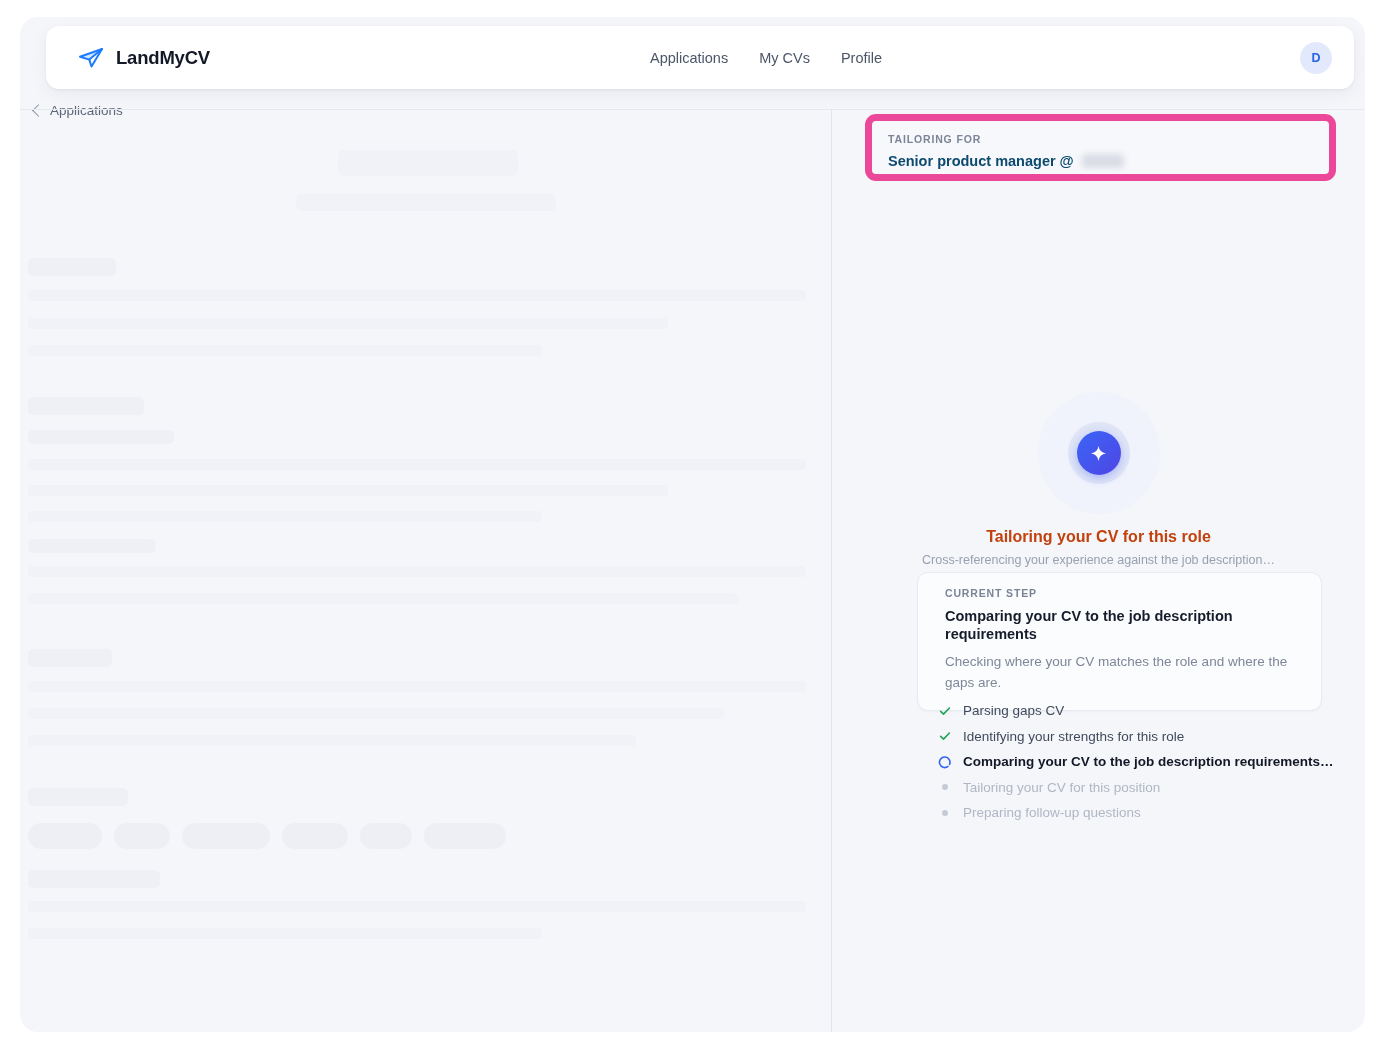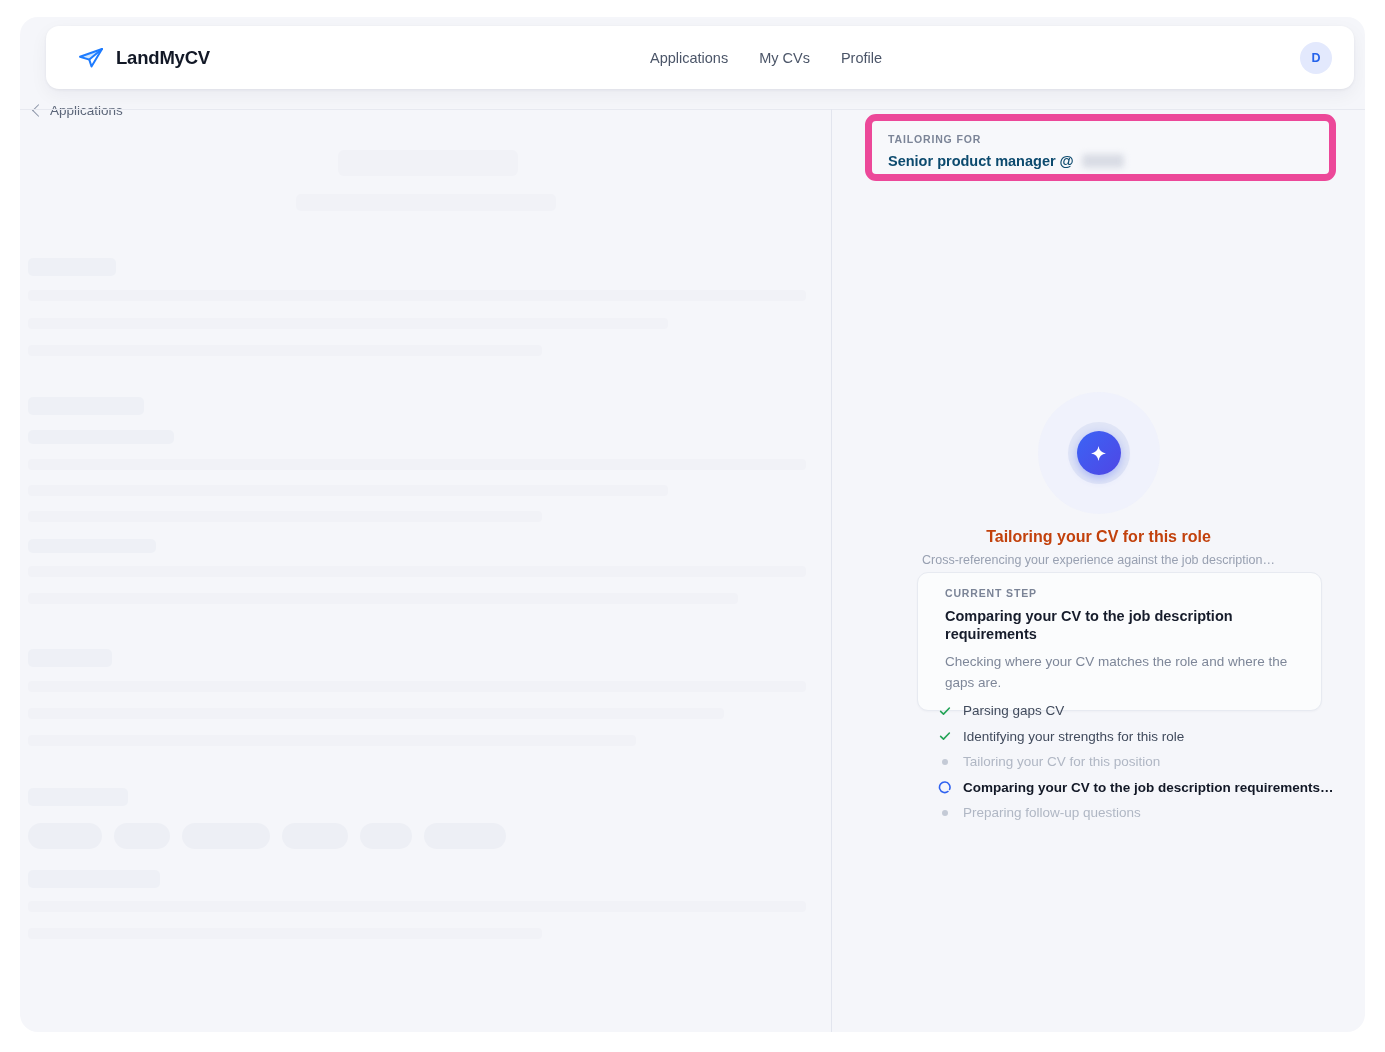--- a/index.html
+++ b/index.html
@@ -425,37 +425,37 @@
             <span class="step-label">Parsing gaps CV</span>
           </div>
           <div class="step-row done">
             <span class="step-icon">
               <svg viewBox="0 0 16 16" width="14" height="14" xmlns="http://www.w3.org/2000/svg">
                 <path d="M3 8.4 L6.3 11.6 L13 4.6" fill="none" stroke="#22a356" stroke-width="1.8" stroke-linecap="round" stroke-linejoin="round"></path>
               </svg>
             </span>
             <span class="step-label">Identifying your strengths for this role</span>
           </div>
-          <div class="step-row pending">
-            <span class="step-icon">
-              <span class="dot"></span>
-            </span>
-            <span class="step-label">Tailoring your CV for this position</span>
-          </div>
           <div class="step-row active">
             <span class="step-icon">
               <svg viewBox="0 0 16 16" width="14" height="14" xmlns="http://www.w3.org/2000/svg">
                 <path d="M13.2 10.8 A6 6 0 1 0 11.4 13.1" fill="none" stroke="#2f62f0" stroke-width="1.8" stroke-linecap="round"></path>
               </svg>
             </span>
             <span class="step-label">Comparing your CV to the job description requirements…</span>
           </div>
           <div class="step-row pending">
             <span class="step-icon">
               <span class="dot"></span>
             </span>
+            <span class="step-label">Tailoring your CV for this position</span>
+          </div>
+          <div class="step-row pending">
+            <span class="step-icon">
+              <span class="dot"></span>
+            </span>
             <span class="step-label">Preparing follow-up questions</span>
           </div>
         </div>
 
     </div>
   </div>
 </div>
 
 </body></html>

